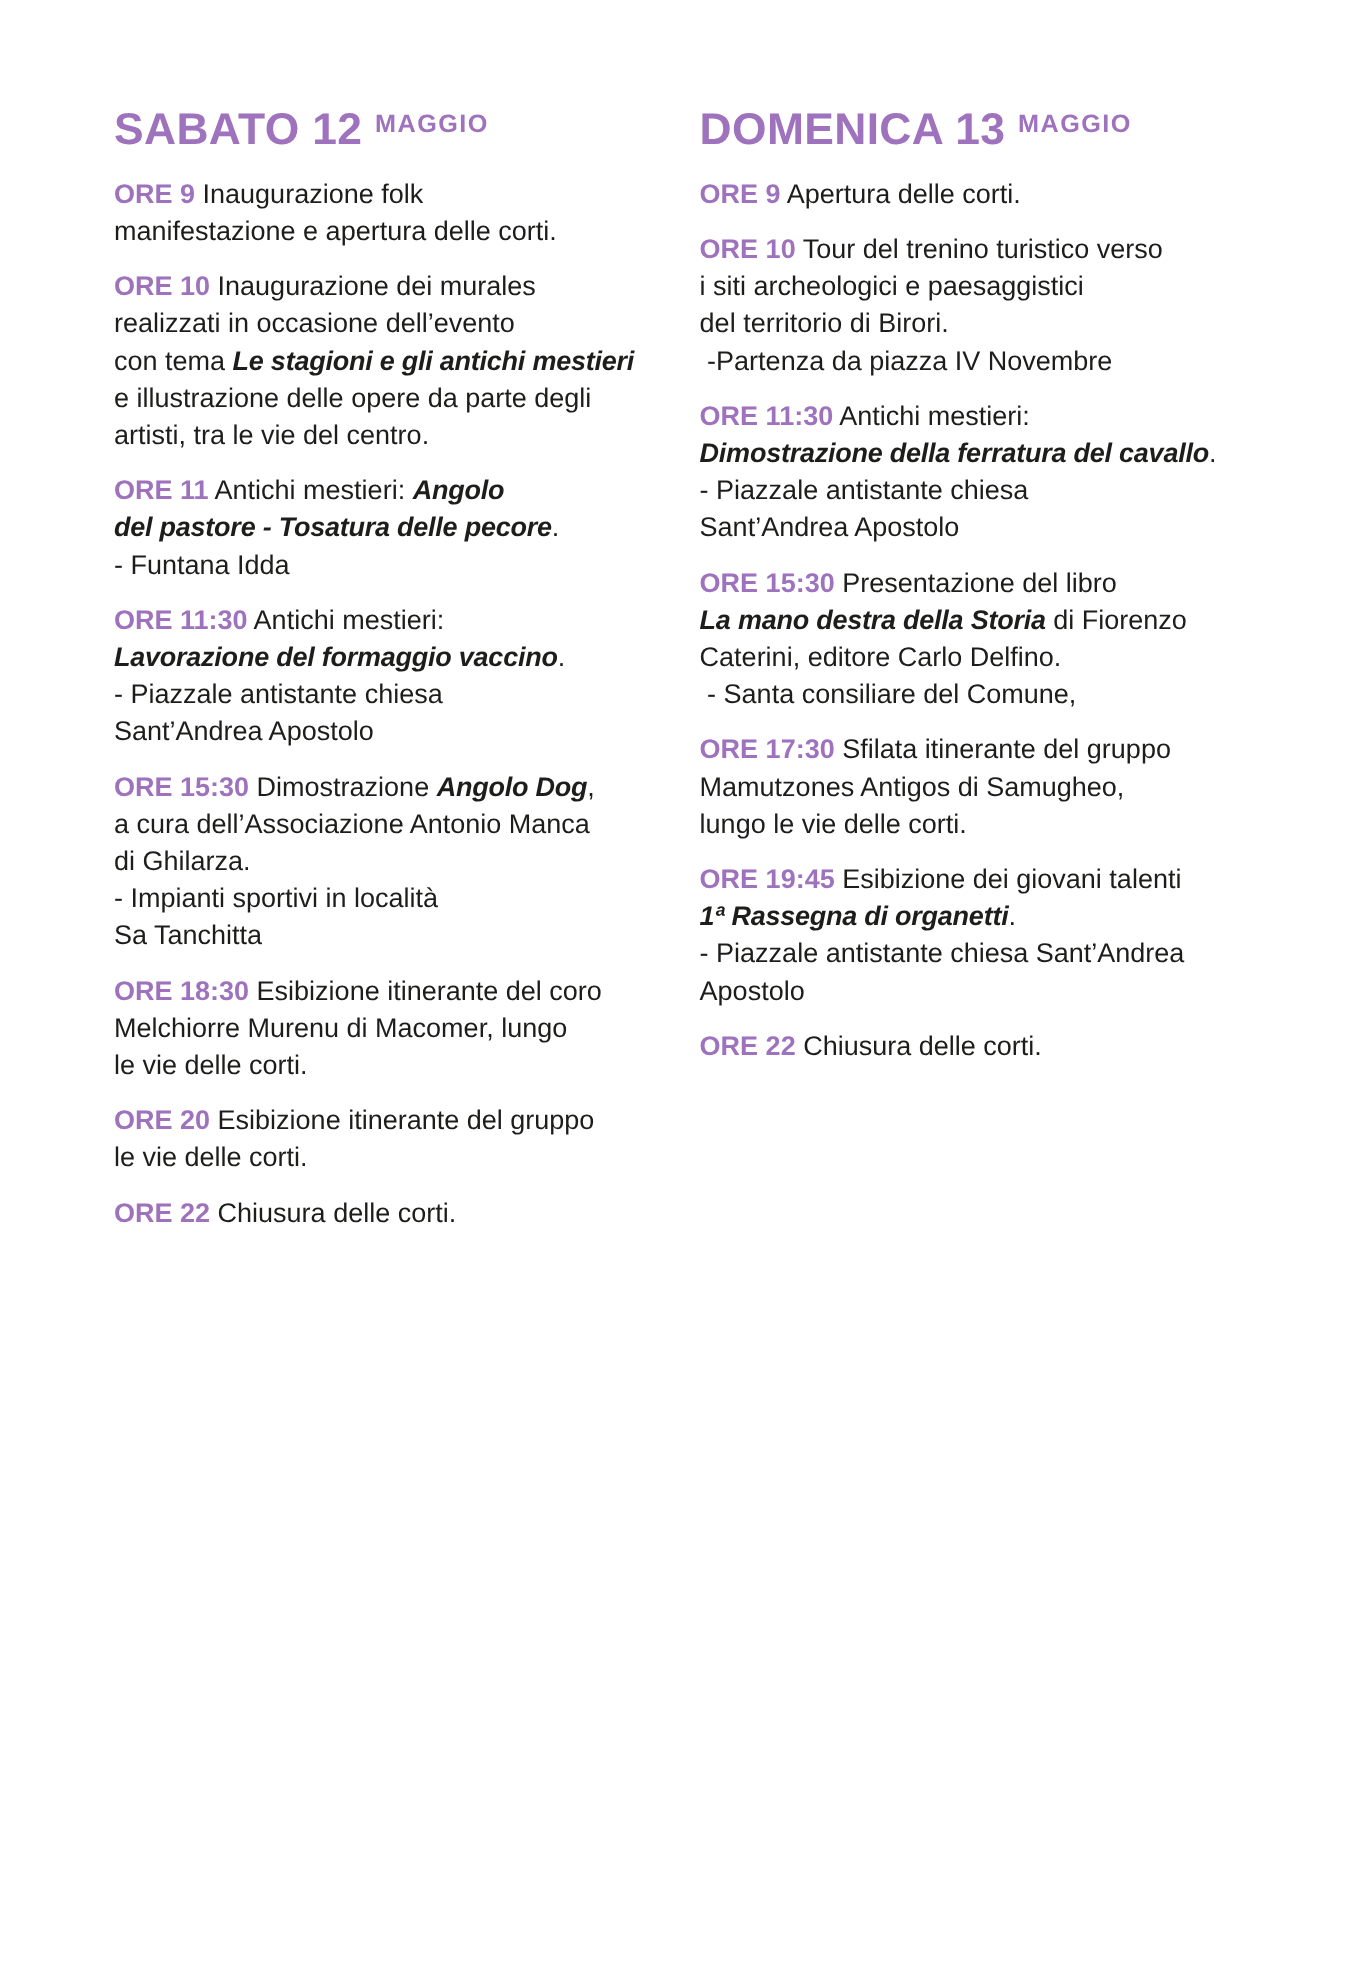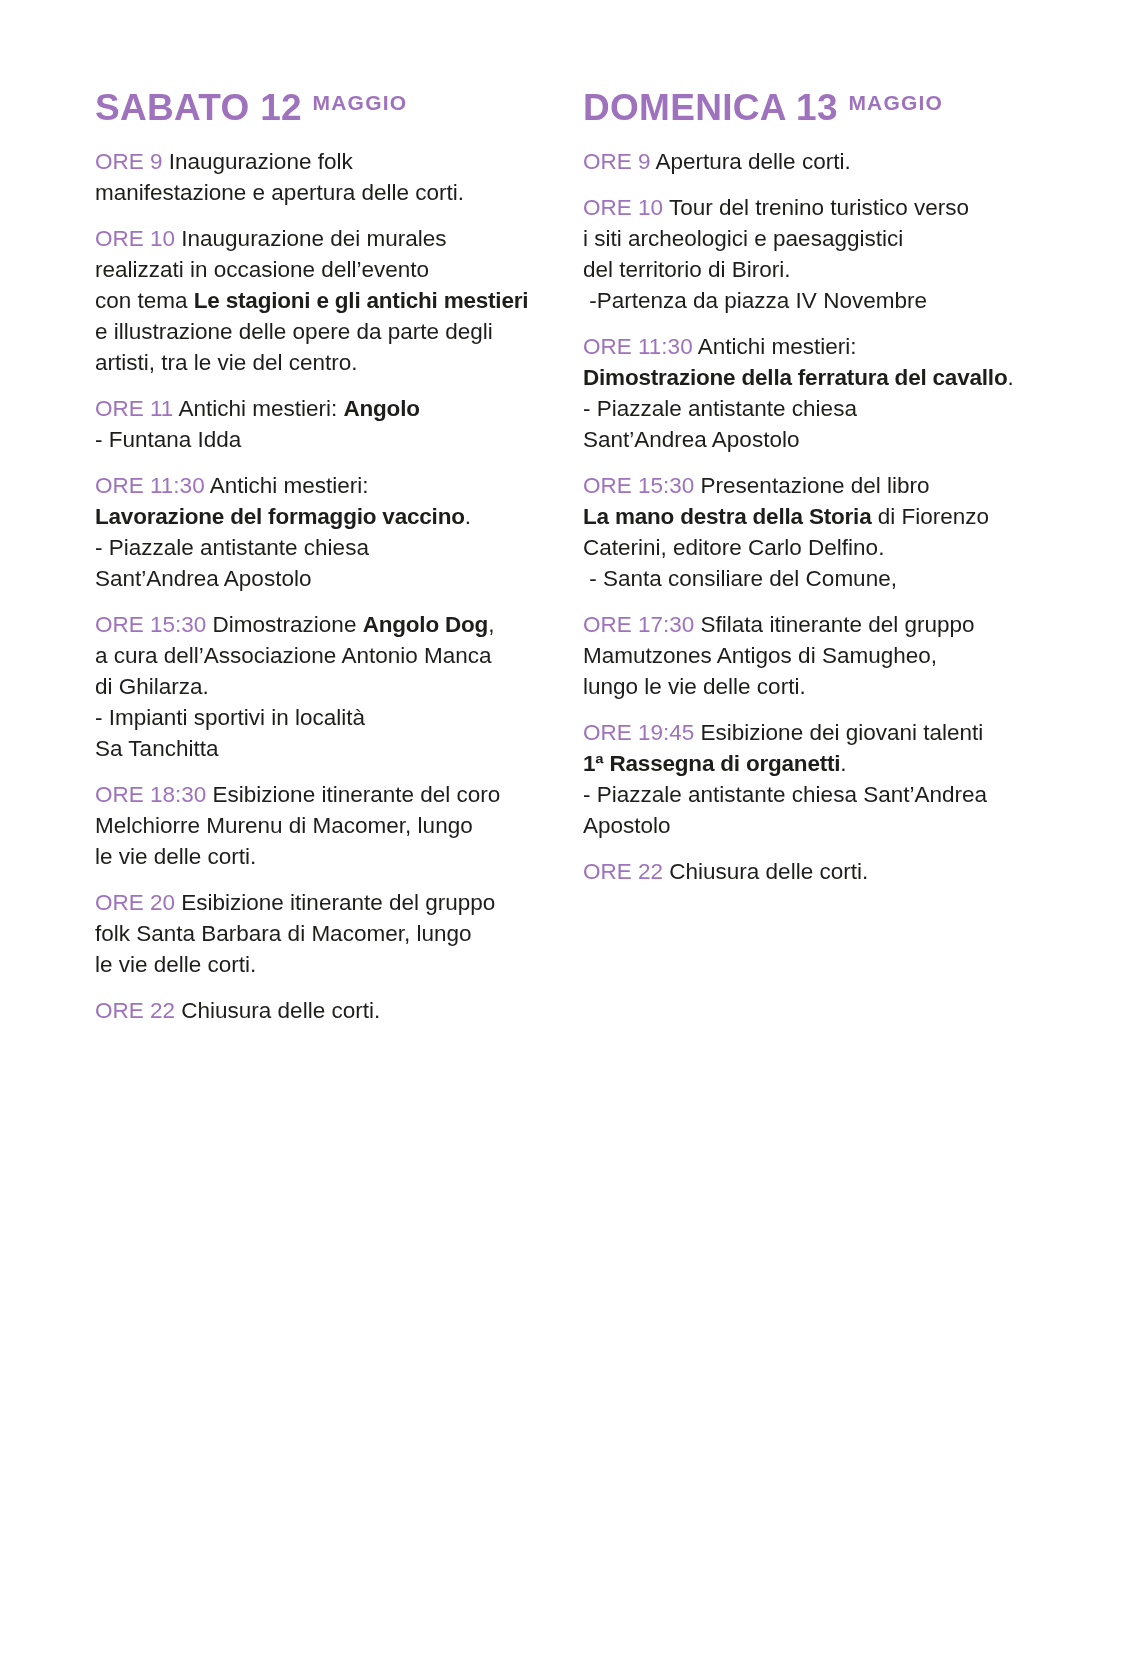--- a/index.html
+++ b/index.html
@@ -48,24 +48,25 @@
   .event {
     margin: 0 0 15px 0;
   }
   .line {
     font-size: 22.5px;
     line-height: 31px;
     white-space: pre;
   }
   .time {
     color: var(--accent);
-    font-weight: 400;
+    font-weight: 700;
   }
   .em {
     font-weight: 700;
+    font-style: italic;
     letter-spacing: -0.2px;
   }
 </style>
 </head>
 <body>
 
 <div class="page">
   <div class="program">
       <section class="col">
         <h1 class="day-title"><span class="day">SABATO 12</span> <span class="month">MAGGIO</span></h1>
@@ -75,20 +76,21 @@
         </div>
         <div class="event">
           <div class="line"><span class="time">ORE 10</span> <span class="seg">Inaugurazione dei murales</span></div>
           <div class="line"><span class="seg">realizzati in occasione dell’evento</span></div>
           <div class="line"><span class="seg">con tema </span><span class="em">Le stagioni e gli antichi mestieri</span></div>
           <div class="line"><span class="seg">e illustrazione delle opere da parte degli</span></div>
           <div class="line"><span class="seg">artisti, tra le vie del centro.</span></div>
         </div>
         <div class="event">
           <div class="line"><span class="time">ORE 11</span> <span class="seg">Antichi mestieri: </span><span class="em">Angolo</span></div>
+          <div class="line"><span class="em">del pastore - Tosatura delle pecore</span><span class="seg">.</span></div>
           <div class="line"><span class="seg">- Funtana Idda</span></div>
         </div>
         <div class="event">
           <div class="line"><span class="time">ORE 11:30</span> <span class="seg">Antichi mestieri:</span></div>
           <div class="line"><span class="em">Lavorazione del formaggio vaccino</span><span class="seg">.</span></div>
           <div class="line"><span class="seg">- Piazzale antistante chiesa</span></div>
           <div class="line"><span class="seg">Sant’Andrea Apostolo</span></div>
         </div>
         <div class="event">
           <div class="line"><span class="time">ORE 15:30</span> <span class="seg">Dimostrazione </span><span class="em">Angolo Dog</span><span class="seg">,</span></div>
@@ -97,21 +99,20 @@
           <div class="line"><span class="seg">- Impianti sportivi in località</span></div>
           <div class="line"><span class="seg">Sa Tanchitta</span></div>
         </div>
         <div class="event">
           <div class="line"><span class="time">ORE 18:30</span> <span class="seg">Esibizione itinerante del coro</span></div>
           <div class="line"><span class="seg">Melchiorre Murenu di Macomer, lungo</span></div>
           <div class="line"><span class="seg">le vie delle corti.</span></div>
         </div>
         <div class="event">
           <div class="line"><span class="time">ORE 20</span> <span class="seg">Esibizione itinerante del gruppo</span></div>
-          <div class="line"><span class="seg">folk Santa Barbara di Macomer, lungo</span></div>
           <div class="line"><span class="seg">le vie delle corti.</span></div>
         </div>
         <div class="event">
           <div class="line"><span class="time">ORE 22</span> <span class="seg">Chiusura delle corti.</span></div>
         </div>
       </section>
       <section class="col">
         <h1 class="day-title"><span class="day">DOMENICA 13</span> <span class="month">MAGGIO</span></h1>
         <div class="event">
           <div class="line"><span class="time">ORE 9</span> <span class="seg">Apertura delle corti.</span></div>

